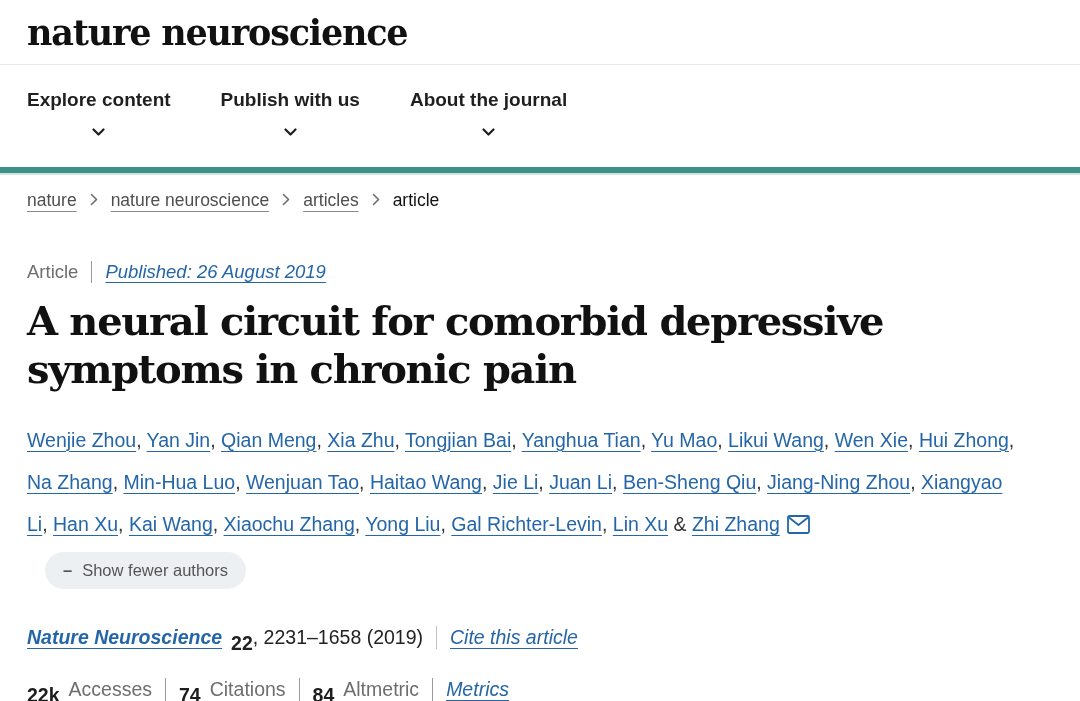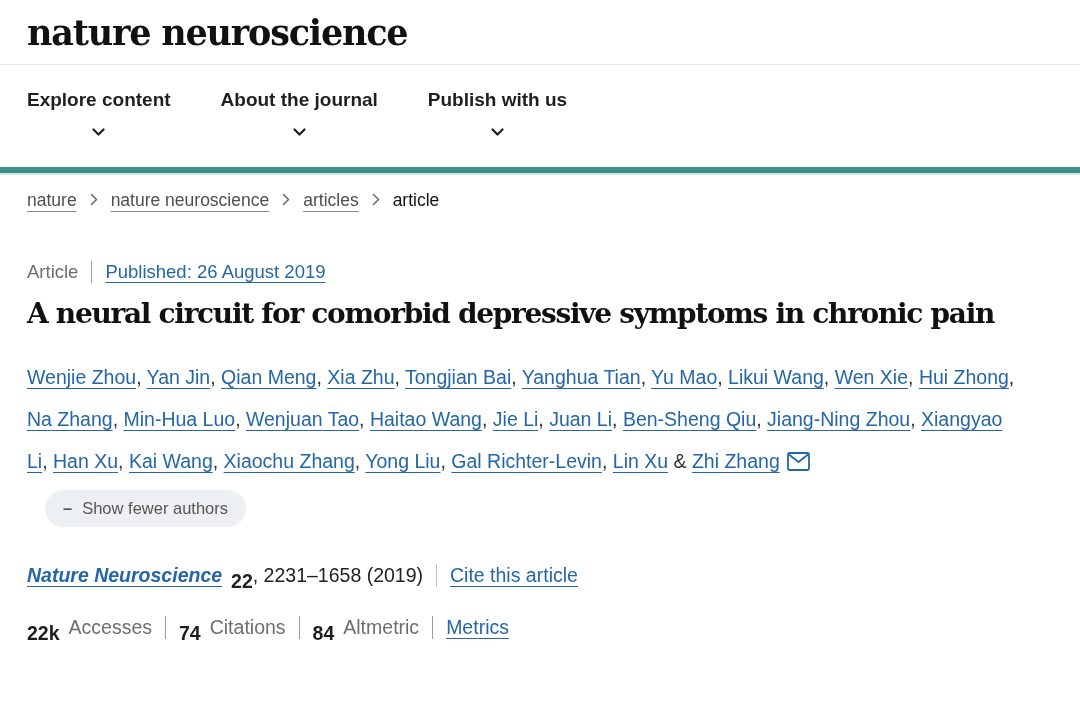--- a/index.html
+++ b/index.html
@@ -27,23 +27,23 @@
   .breadcrumb{margin-top:15px;font-size:17.5px;display:flex;align-items:center;gap:13px;}
   .crumb-link{color:#4f4f4f;text-decoration:underline;text-decoration-color:#8a8a8a;
     text-underline-offset:5px;text-decoration-thickness:1px;cursor:pointer;}
   .crumb-current{color:#111;}
   .article-row{margin-top:50px;font-size:18.5px;display:flex;align-items:center;}
   .type-label{color:#6e6e6e;}
   .vsep{display:inline-block;width:1px;align-self:stretch;background:#9a9a9a;margin:0 13px;}
   .vsep.light{background:#c2c2c2;}
   .vsep.short{height:23px;align-self:auto;}
   a.blue-link{color:var(--link);text-decoration:underline;text-underline-offset:4px;
-    text-decoration-thickness:1px;cursor:pointer;}
+    text-decoration-thickness:1px;cursor:pointer;font-style:italic;}
   .title{font-family:"DejaVu Serif","Liberation Serif",serif;font-weight:700;
-    font-size:28px;line-height:1.2;letter-spacing:-1.3px;color:#111;
+    font-size:40px;line-height:1.2;letter-spacing:-1.3px;color:#111;
     margin:14px 0 0 0;max-width:1010px;}
   .authors{margin-top:26px;font-size:19.5px;line-height:2.16;color:#333;max-width:1012px;}
   .authors a{color:var(--link);text-decoration:underline;text-underline-offset:4px;
     text-decoration-thickness:1px;cursor:pointer;}
   .email-icon{margin-left:7px;vertical-align:-3px;cursor:pointer;}
   .show-fewer{display:inline-flex;align-items:center;gap:10px;margin-left:18px;
     background:#edf0f2;border:none;border-radius:20px;padding:9px 18px;
     font-size:16.5px;color:#555;cursor:pointer;vertical-align:middle;
     font-family:"Liberation Sans","DejaVu Sans",sans-serif;}
   .minus-glyph{font-weight:700;color:#555;}
@@ -63,27 +63,27 @@
   </div>
   <div class="header-divider"></div>
   <nav class="nav-row">
     <button class="nav-item">
       <span>Explore content</span>
       <span><svg width="13" height="9" viewBox="0 0 13 9">
             <path d="M1.5 1.5l5 5 5-5" fill="none" stroke="#1f1f1f" stroke-width="2.2" stroke-linecap="round" stroke-linejoin="round"></path>
           </svg></span>
     </button>
     <button class="nav-item">
-      <span>About the journal</span>
+      <span>Publish with us</span>
       <span><svg width="13" height="9" viewBox="0 0 13 9">
             <path d="M1.5 1.5l5 5 5-5" fill="none" stroke="#1f1f1f" stroke-width="2.2" stroke-linecap="round" stroke-linejoin="round"></path>
           </svg></span>
     </button>
     <button class="nav-item">
-      <span>Publish with us</span>
+      <span>About the journal</span>
       <span><svg width="13" height="9" viewBox="0 0 13 9">
             <path d="M1.5 1.5l5 5 5-5" fill="none" stroke="#1f1f1f" stroke-width="2.2" stroke-linecap="round" stroke-linejoin="round"></path>
           </svg></span>
     </button>
   </nav>
   <div class="accent-bar"></div>
 </header>
 
 <main class="content">
 

